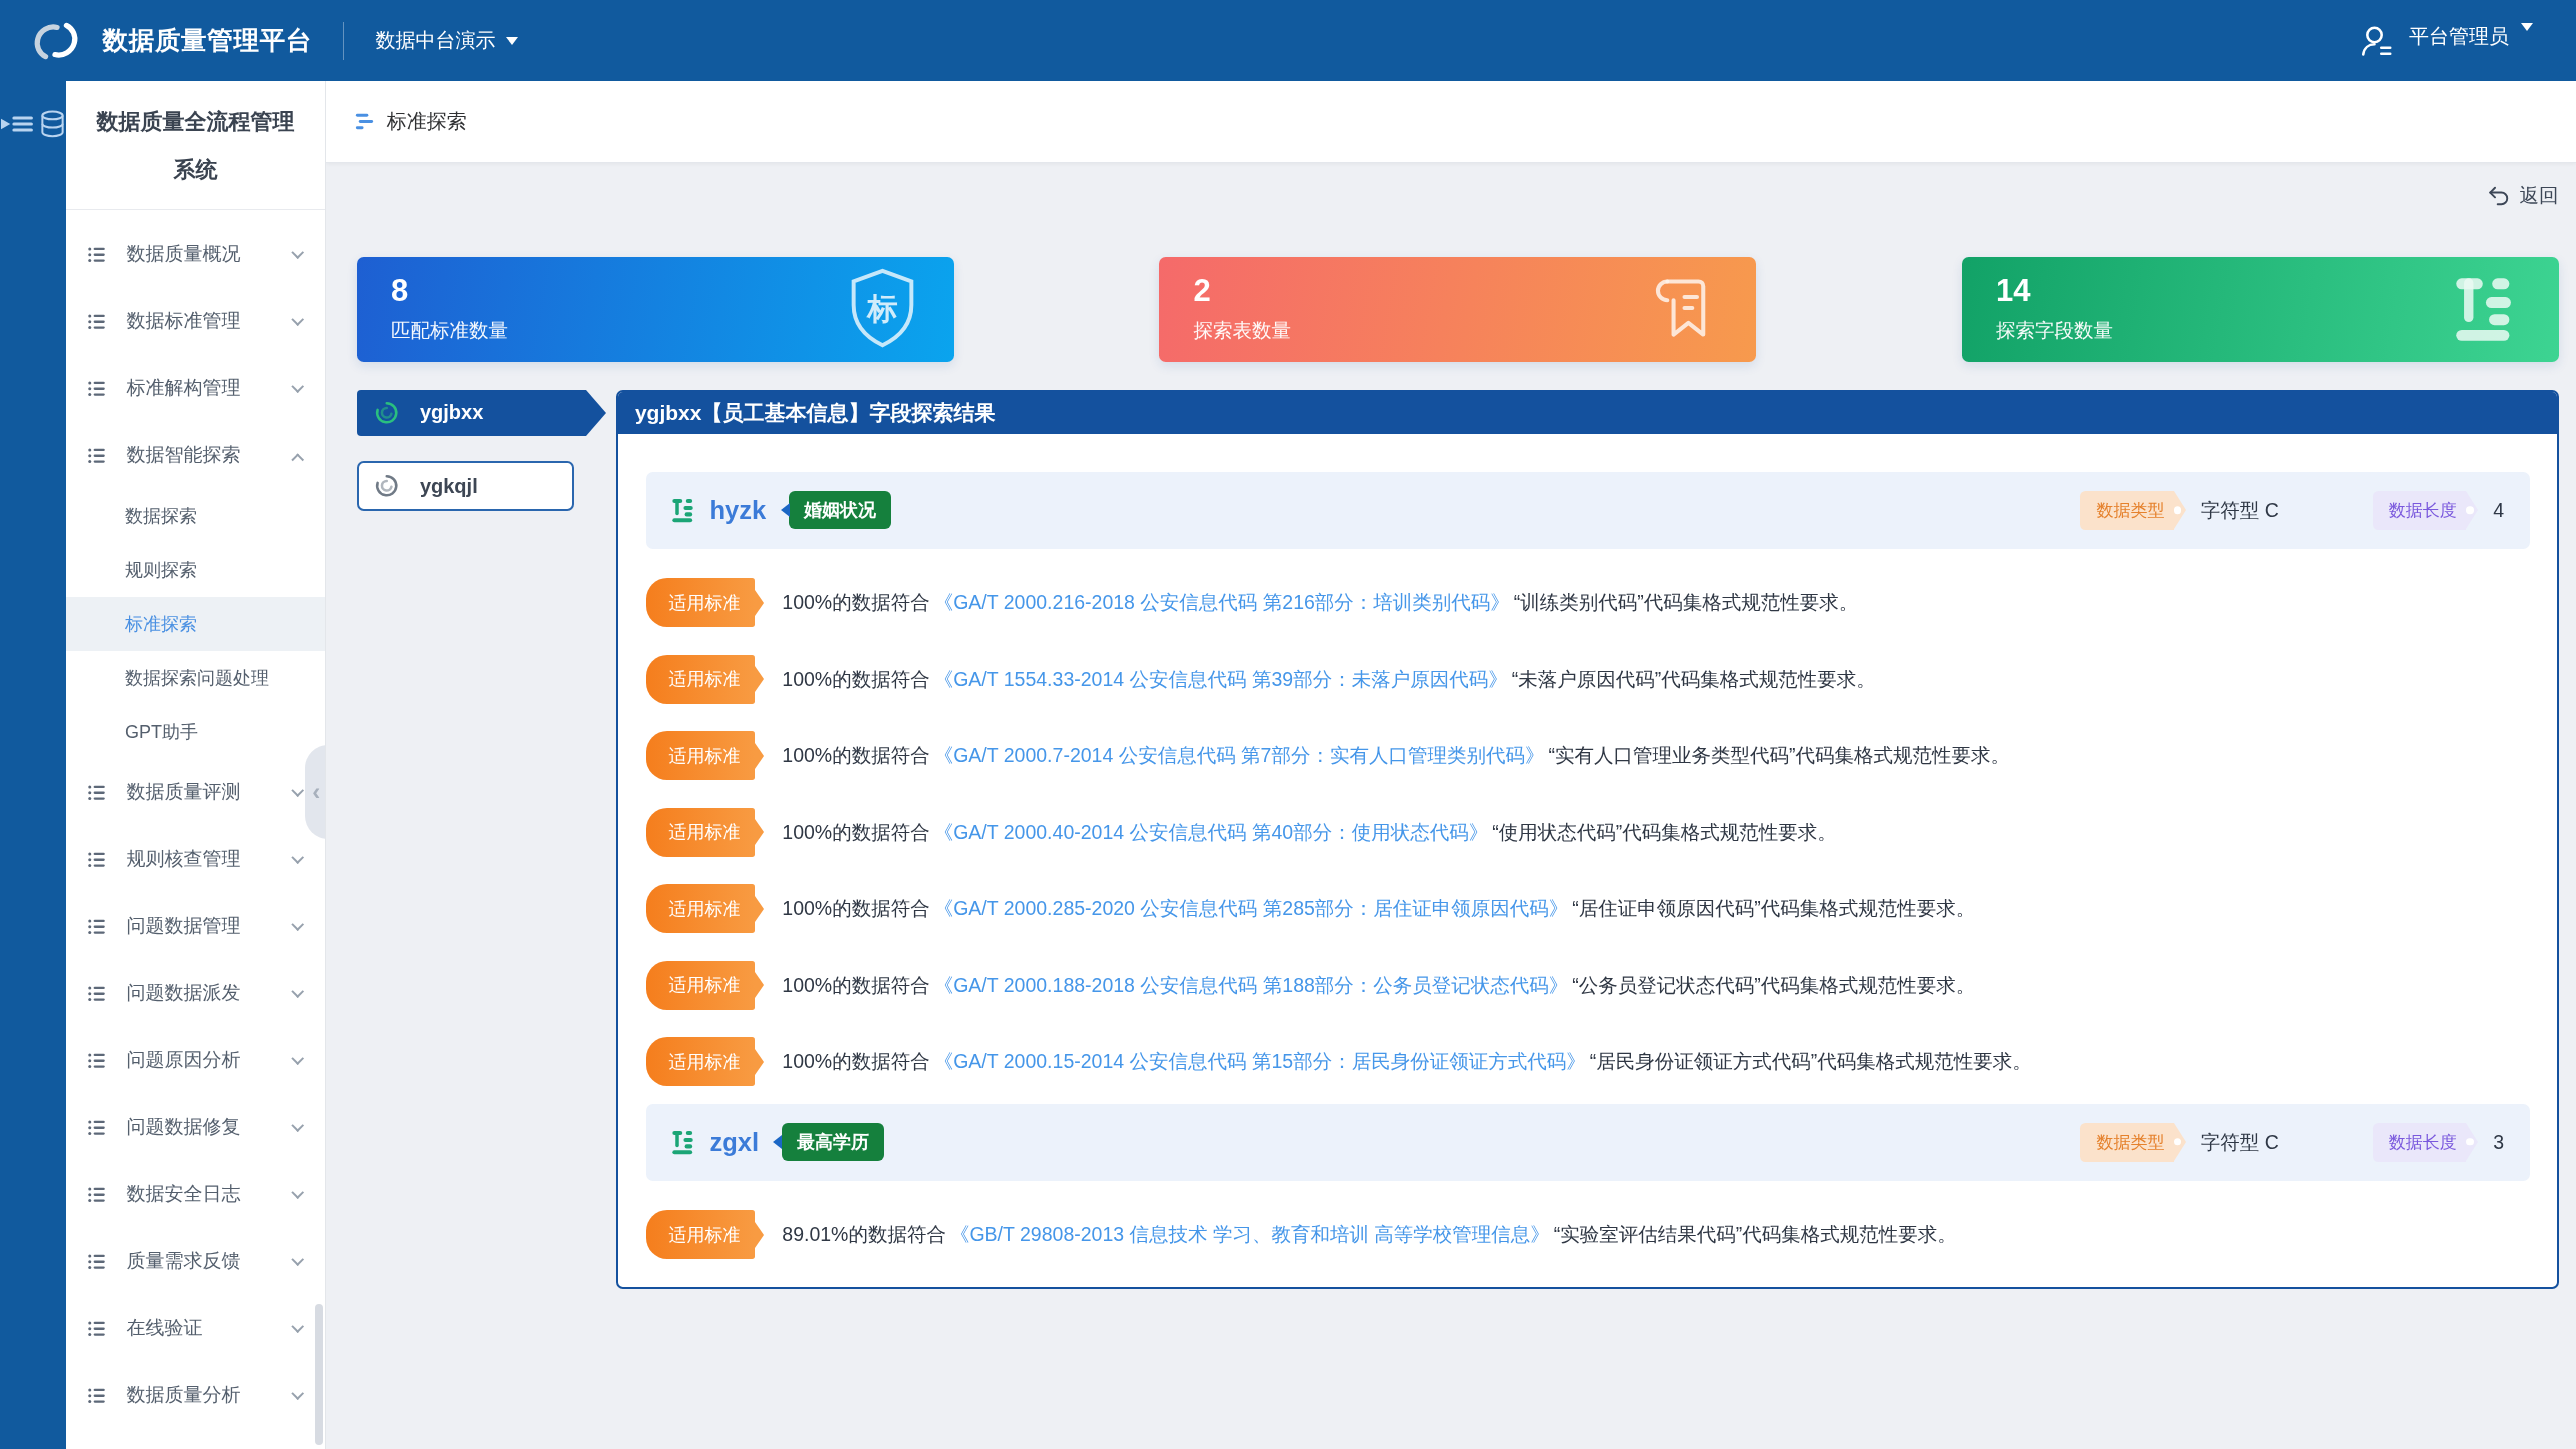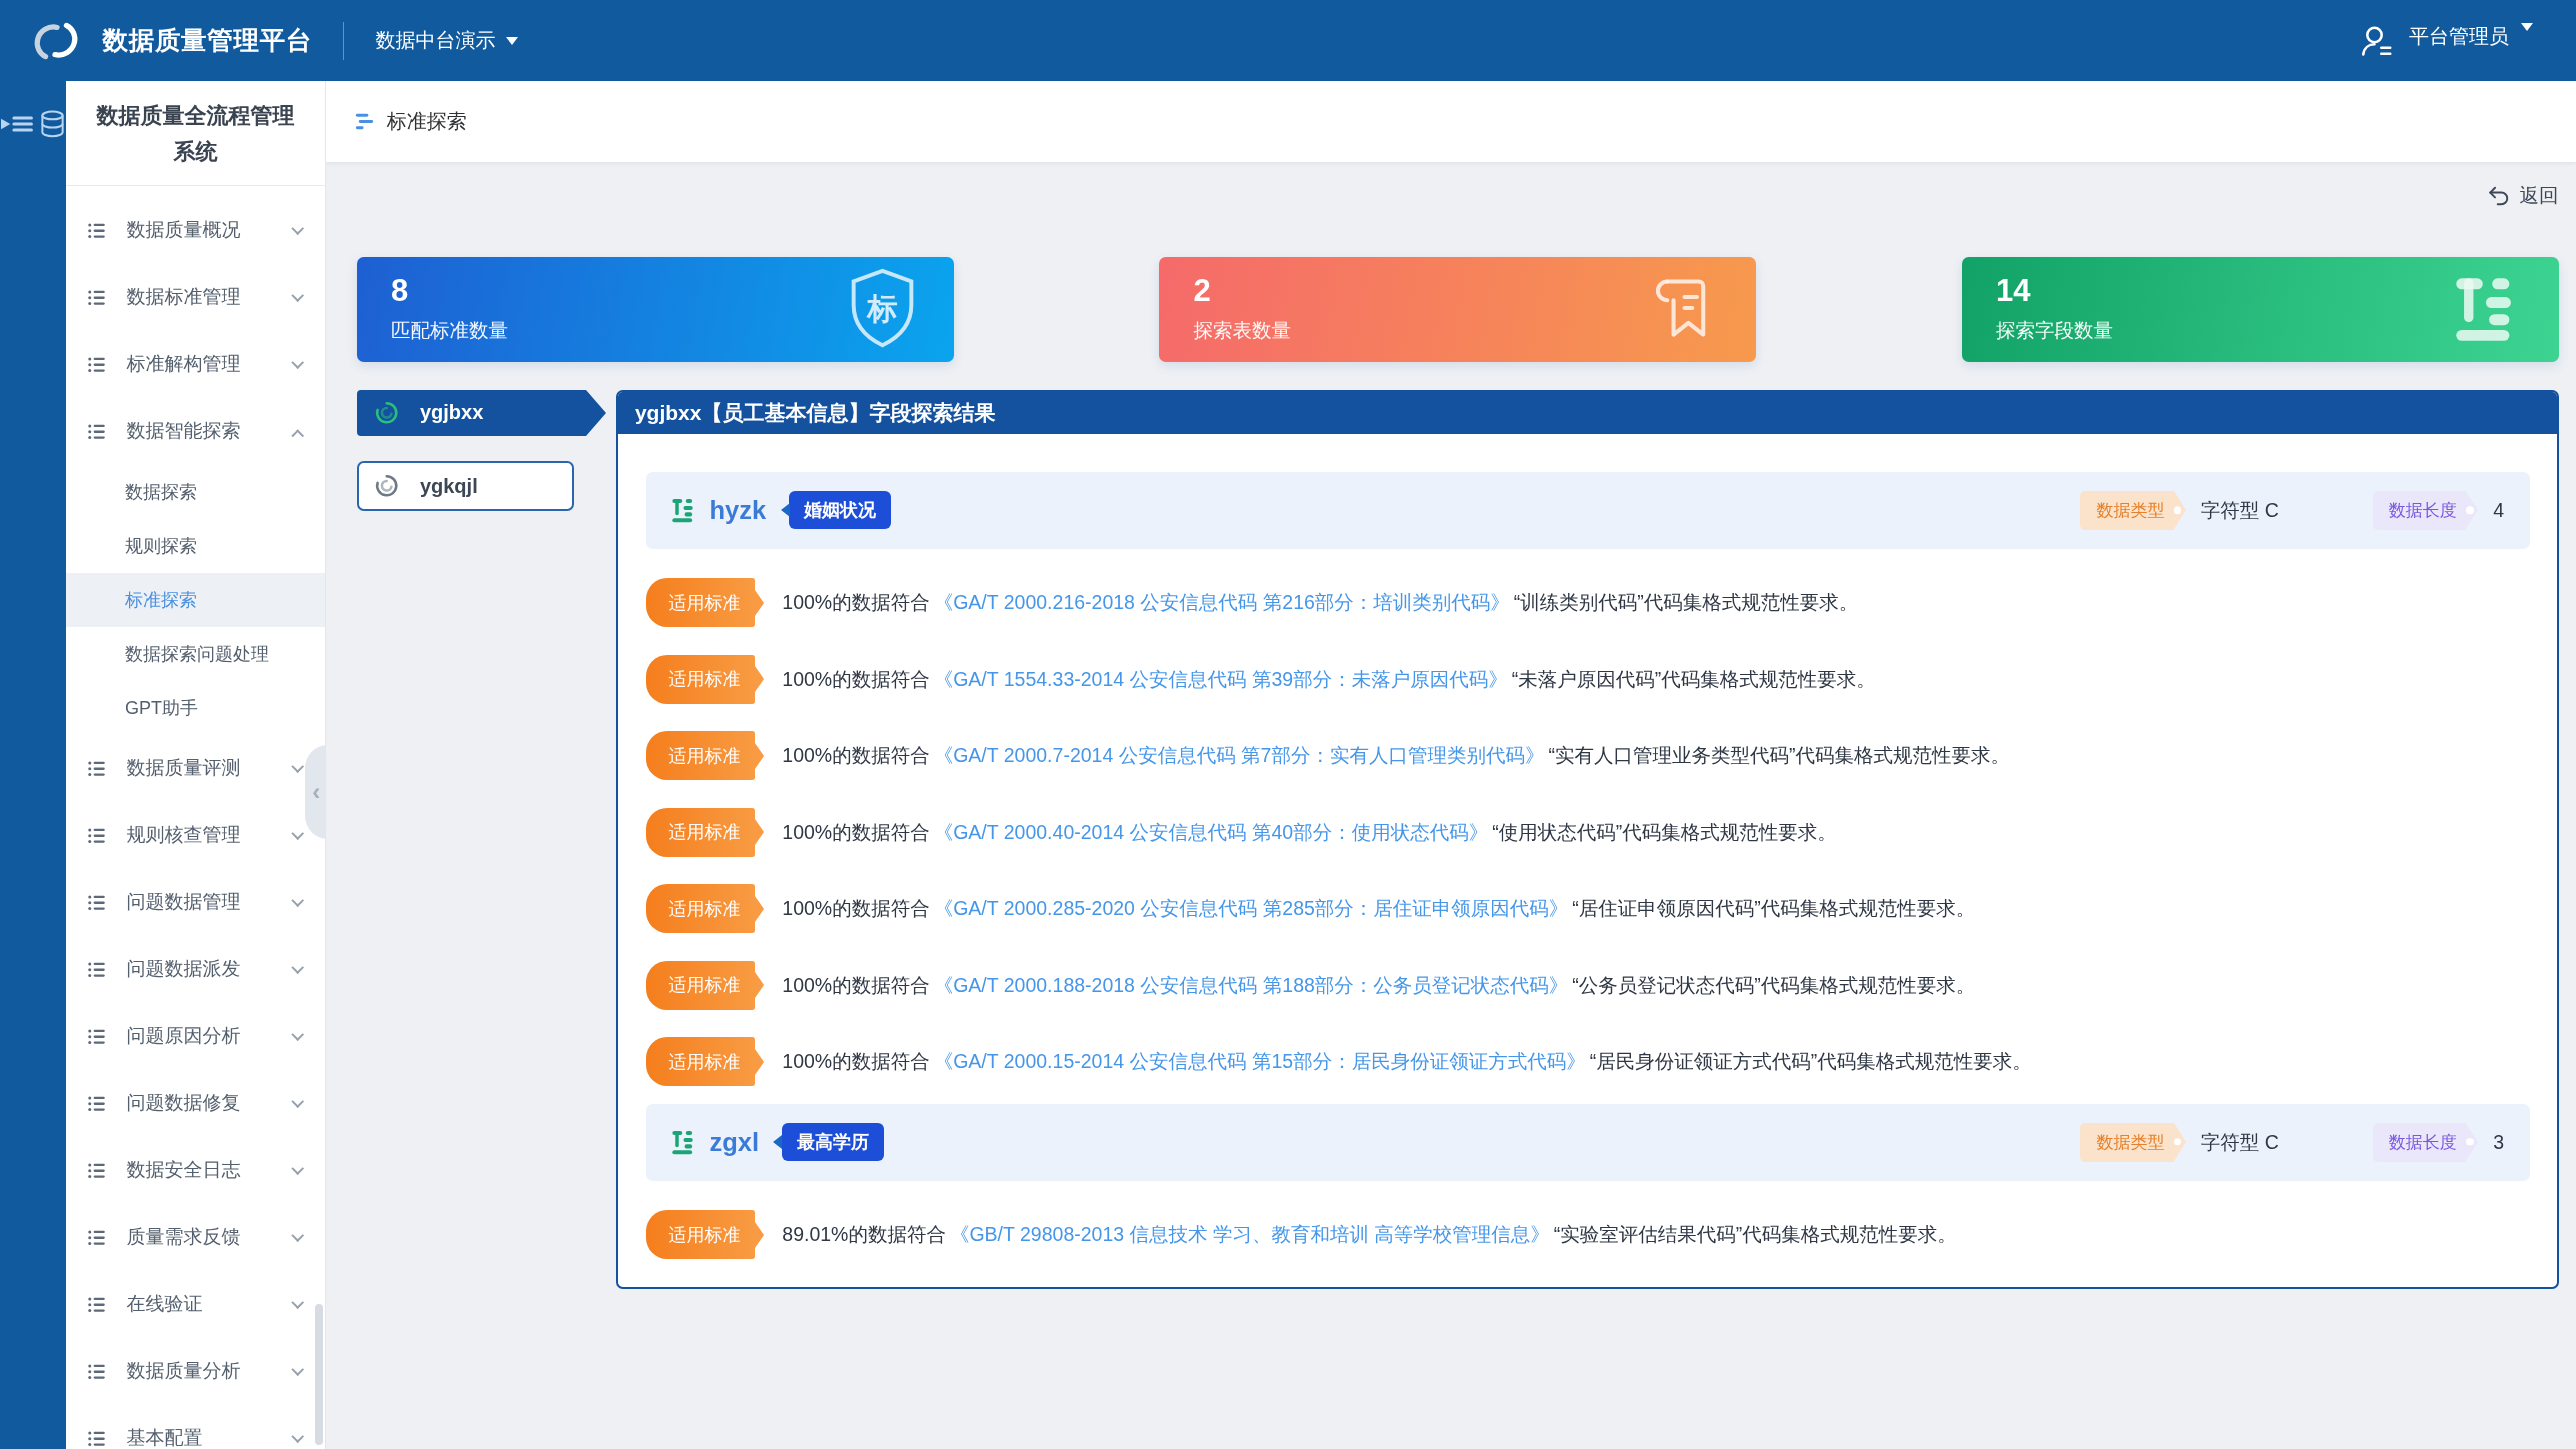--- a/index.html
+++ b/index.html
@@ -21,21 +21,21 @@
   .layout { display:flex; height:1369px; }
 
   
   .rail { width:66px; background:#115a9e; display:flex; flex-direction:row; padding-top:9.4px; flex:0 0 auto; }
   .rail-item { height:67px; display:flex; align-items:center; justify-content:center; color:#b9d4f0; cursor:pointer; }
   .rail-item svg { width:35px; height:32px; }
   .rail-item[data-state="active"] { background:#3d8df5; color:#ffffff; }
 
   
   .sidebar { width:260px; background:#fff; position:relative; flex:0 0 auto; border-right:0.7px solid #e3e6ea; overflow:hidden; }
-  .sidebar-title { text-align:center; font-size:22px; font-weight:bold; color:#3a4350; line-height:36px; padding:17.4px 20px 14.8px; border-bottom:0.7px solid #e8eaee; }
+  .sidebar-title { text-align:center; font-size:22px; font-weight:bold; color:#3a4350; line-height:48px; padding:17.4px 20px 14.8px; border-bottom:0.7px solid #e8eaee; }
   .menu { padding-top:10.7px; }
   .menu-item { height:67px; display:flex; align-items:center; padding:0 23px 0 20px; font-size:19px; color:#545f6d; cursor:pointer; }
   .menu-ic { width:21.5px; height:21.5px; color:#5d6878; flex:0 0 auto; display:flex; }
   .menu-ic svg { width:21.5px; height:21.5px; }
   .menu-label { margin-left:19px; flex:1; white-space:nowrap; }
   .chev { width:9.4px; height:9.4px; border-right:2px solid #97a1ad; border-bottom:2px solid #97a1ad; transform:rotate(45deg) translate(-1.3px,-1.3px); }
   .chev[data-chevron="up"] { transform:rotate(-135deg) translate(-2.7px,-2.7px); }
   .submenu-item { height:54px; display:flex; align-items:center; padding-left:59px; font-size:18px; color:#545f6d; cursor:pointer; white-space:nowrap; }
   .submenu-item[data-state="active"] { background:#edf1f5; color:#4a90e2; }
   .collapse-handle { position:absolute; top:664px; right:-2.7px; width:23px; height:94px; background:#e2e6ed; border-radius:47px 0 0 47px; display:flex; align-items:center; justify-content:center; color:#a7b0bc; font-size:24px; font-weight:bold; cursor:pointer; }
@@ -81,21 +81,21 @@
 
   
   .panel { flex:1; border:2px solid #14519e; border-radius:6.7px; background:#fff; overflow:hidden; min-width:0; }
   .panel-header { height:42px; background:#14519e; color:#fff; font-weight:bold; font-size:21px; display:flex; align-items:center; padding-left:17.4px; }
   .panel-body { padding:38px 27px 28px 28px; }
   .field-block + .field-block { margin-top:17.4px; }
   .field-row { background:#ecf2fb; border-radius:6.7px; height:77px; display:flex; align-items:center; padding:0 25.5px 0 24px; }
   .field-ic { display:flex; color:#1ba576; }
   .field-ic svg { width:28px; height:28px; }
   .field-code { font-size:25.5px; font-weight:bold; color:#3b7bd8; margin-left:12px; }
-  .field-cn { position:relative; margin-left:23px; background:#1d4ed8; color:#fff; font-size:18px; font-weight:bold; height:38px; display:flex; align-items:center; padding:0 14.8px; border-radius:6px; }
+  .field-cn { position:relative; margin-left:23px; background:#15803d; color:#fff; font-size:18px; font-weight:bold; height:38px; display:flex; align-items:center; padding:0 14.8px; border-radius:6px; }
   .field-cn::before { content:""; position:absolute; left:-8.7px; top:50%; transform:translateY(-50%); border-top:7.4px solid transparent; border-bottom:7.4px solid transparent; border-right:9.4px solid #1b67c5; }
   .field-meta { margin-left:auto; display:flex; align-items:center; }
   .tag { --tagbg:#fbe2cb; position:relative; background:var(--tagbg); height:39px; display:inline-flex; align-items:center; padding:0 9.4px 0 16px; border-radius:5.4px 0 0 5.4px; font-size:17px; }
   .tag::after { content:""; position:absolute; left:100%; top:0; border-top:19.5px solid transparent; border-bottom:19.5px solid transparent; border-left:12.7px solid var(--tagbg); z-index:0; }
   .tag::before { content:""; position:absolute; right:-7.4px; top:50%; transform:translateY(-50%); width:7.4px; height:7.4px; background:#fff; border-radius:50%; z-index:1; }
   .tag-orange { --tagbg:#fbe2cb; color:#e5812c; }
   .tag-purple { --tagbg:#eae7fa; color:#7a58dd; }
   .tag-value { font-size:19.5px; color:#2f3846; margin-left:27px; }
   .meta-gap { width:94px; }
 

